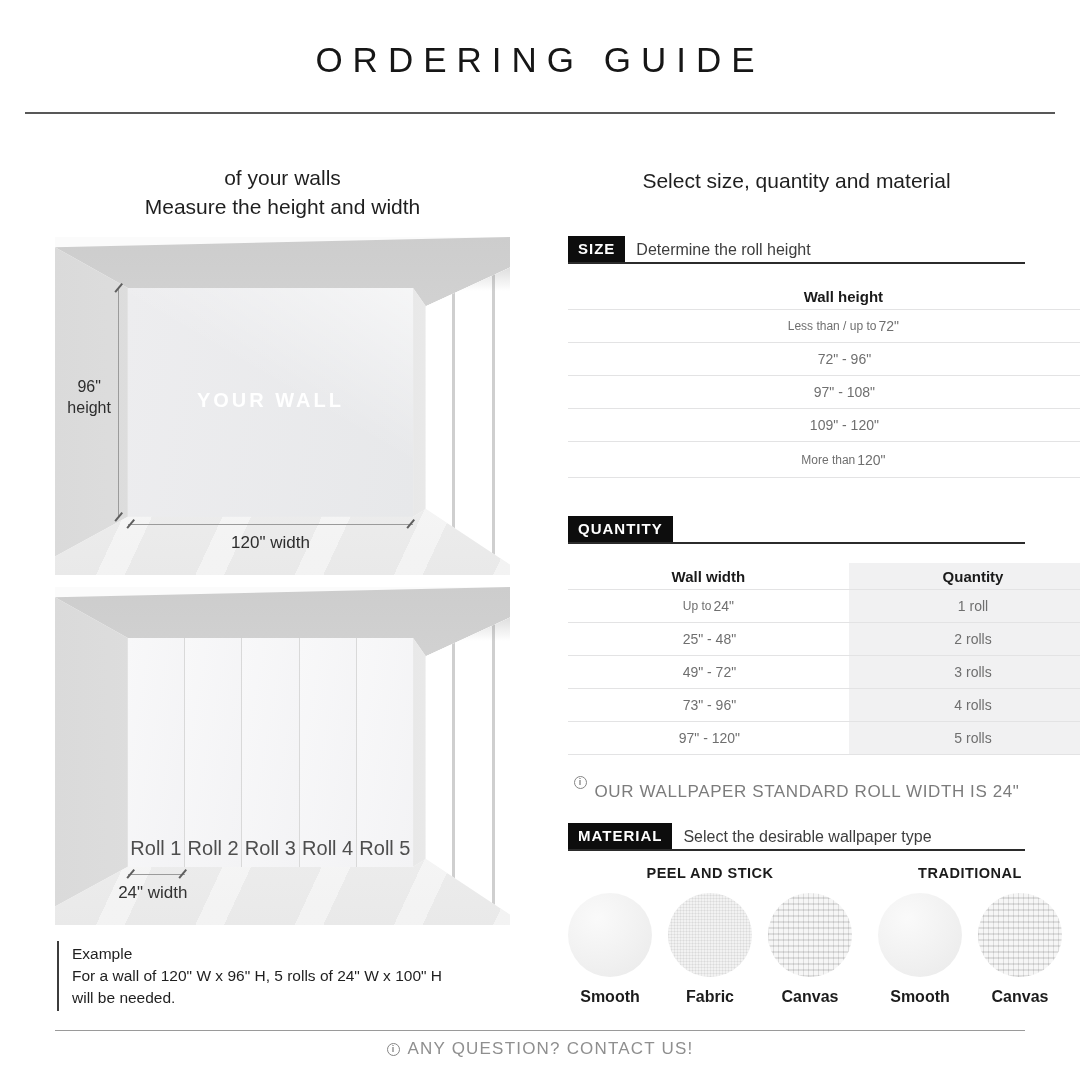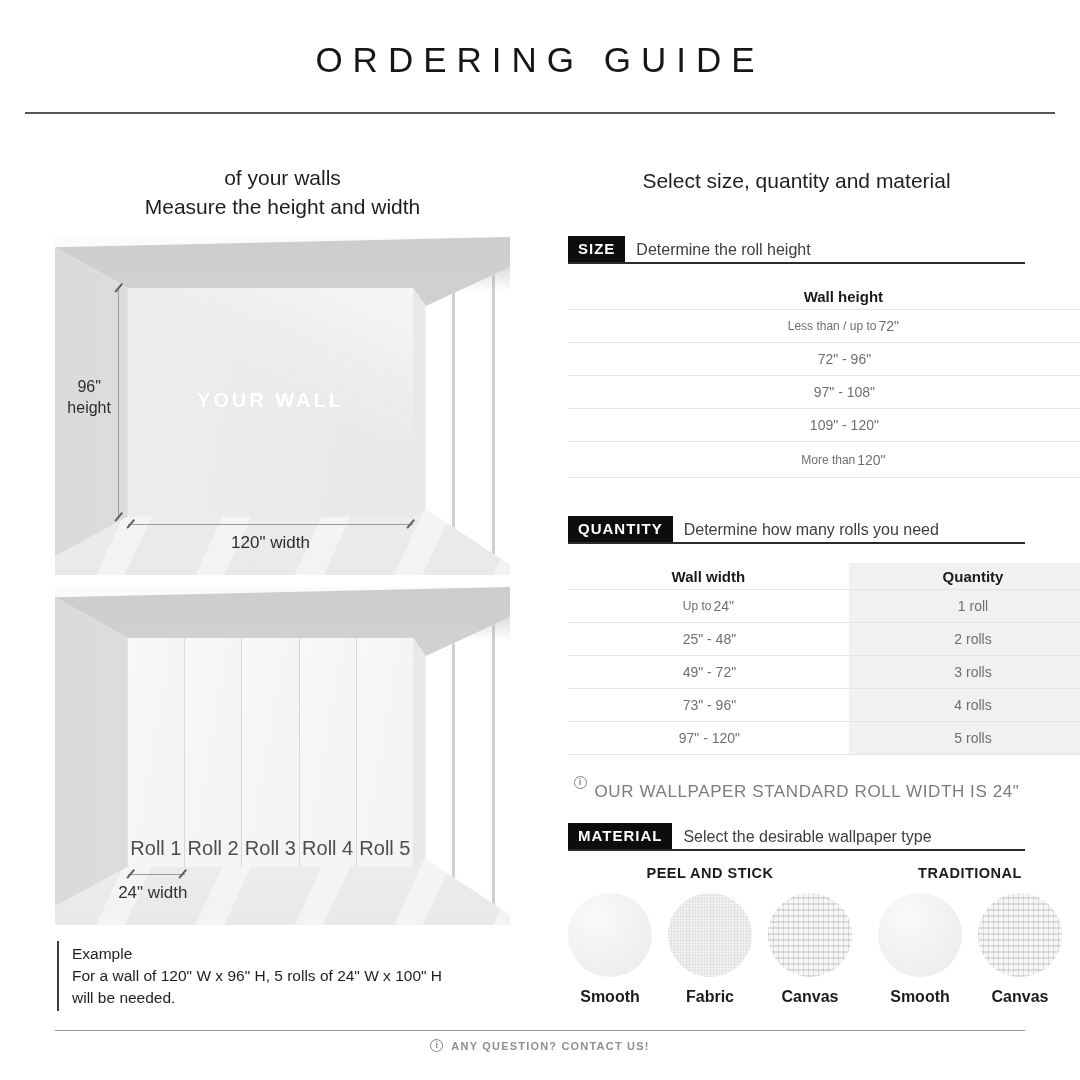--- a/index.html
+++ b/index.html
@@ -114,21 +114,21 @@
   .circle.canvas { background-color:#f6f6f6;
     background-image:repeating-linear-gradient(90deg,rgba(0,0,0,0.10) 0 1px,rgba(0,0,0,0) 1px 5px),
       repeating-linear-gradient(0deg,rgba(0,0,0,0.10) 0 2px,rgba(0,0,0,0) 2px 6px); }
   .swatch-label { margin-top:11px; font-size:16px; font-weight:700; color:#1c1c1c; }
   .mat-divider { align-self:stretch; width:1px; background:#c9c9c9; margin:2px 13px 24px; }
 
   
   .footer-rule { position:absolute; top:1030px; left:55px; right:55px; border-top:1px solid #9a9a9a; }
   .footer { position:absolute; top:1039px; left:0; right:0; display:flex;
     align-items:center; justify-content:center; gap:8px; }
-  .footer .txt { font-size:11px; letter-spacing:1.2px; color:#8f8f8f;font-weight:bold; }
+  .footer .txt { font-size:17px; letter-spacing:1.2px; color:#8f8f8f; }
 </style>
 </head>
 <body>
 
 <div class="page">
 
   <div class="page-title">ORDERING GUIDE</div>
   <div class="top-rule"></div>
 
   <div class="col-heading left">
@@ -243,21 +243,20 @@
           <span class="pfx">More than </span>
           <span class="val">120"</span>
         </div>
 
     </div>
   </div>
 
   <div class="section" style="top:516px;">
     <div class="sec-head">
       <span class="badge">QUANTITY</span>
-      <span class="sec-title">Determine how many rolls you need</span>
     </div>
   </div>
   <div class="section grid-table t-qty" style="top:563px;">
     <div class="trow head">
       <div class="cell">Wall width</div>
       <div class="cell shade">Quantity</div>
 
     </div>
     <div class="trow">
       <div class="cell">

